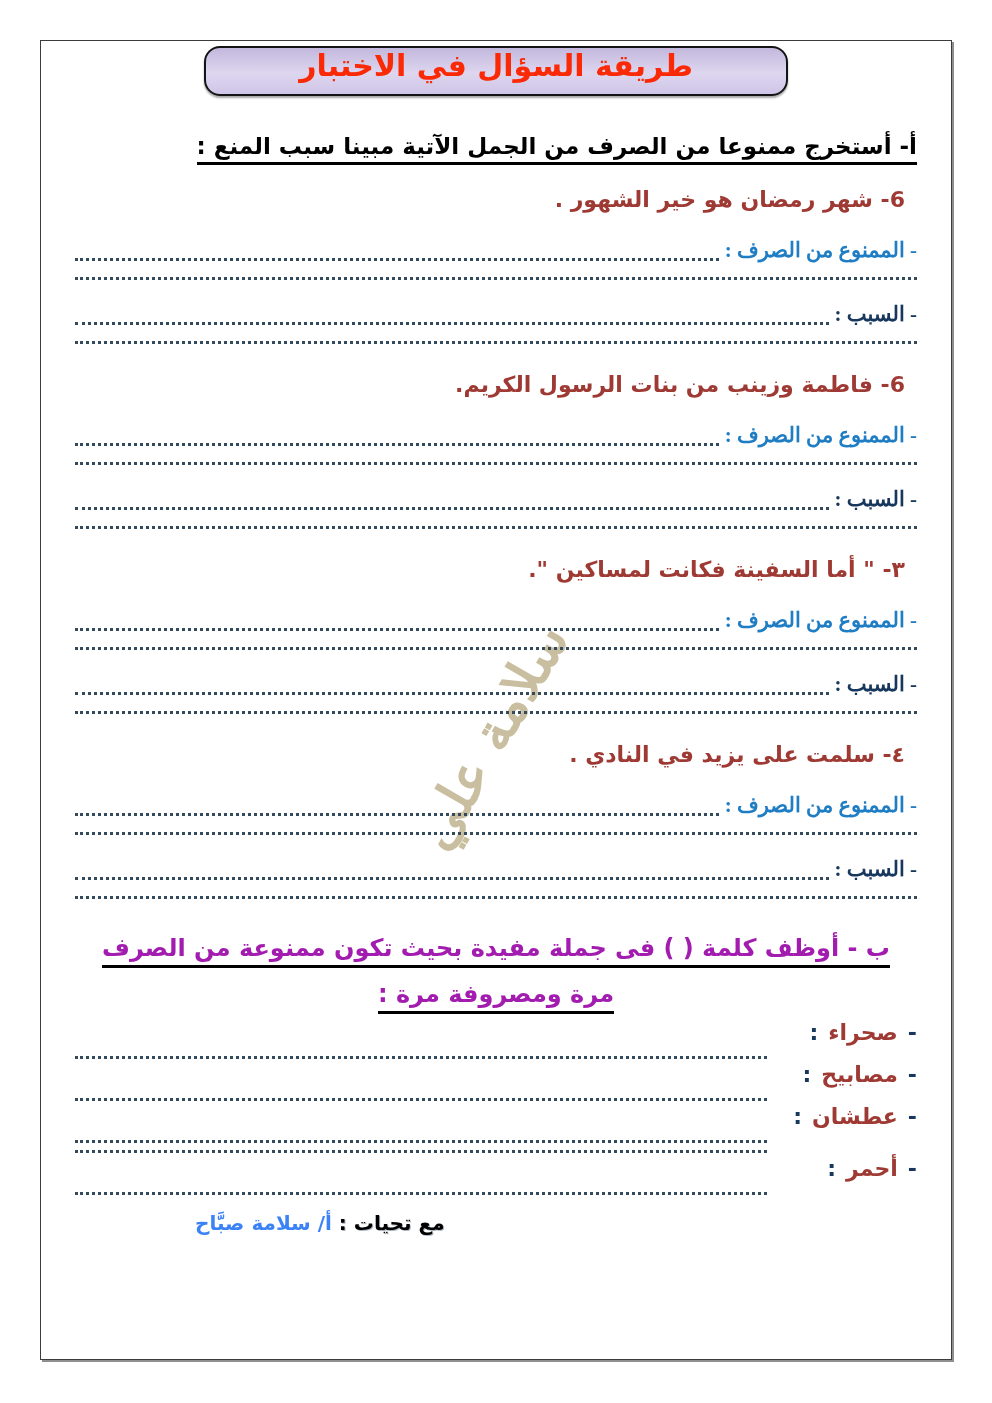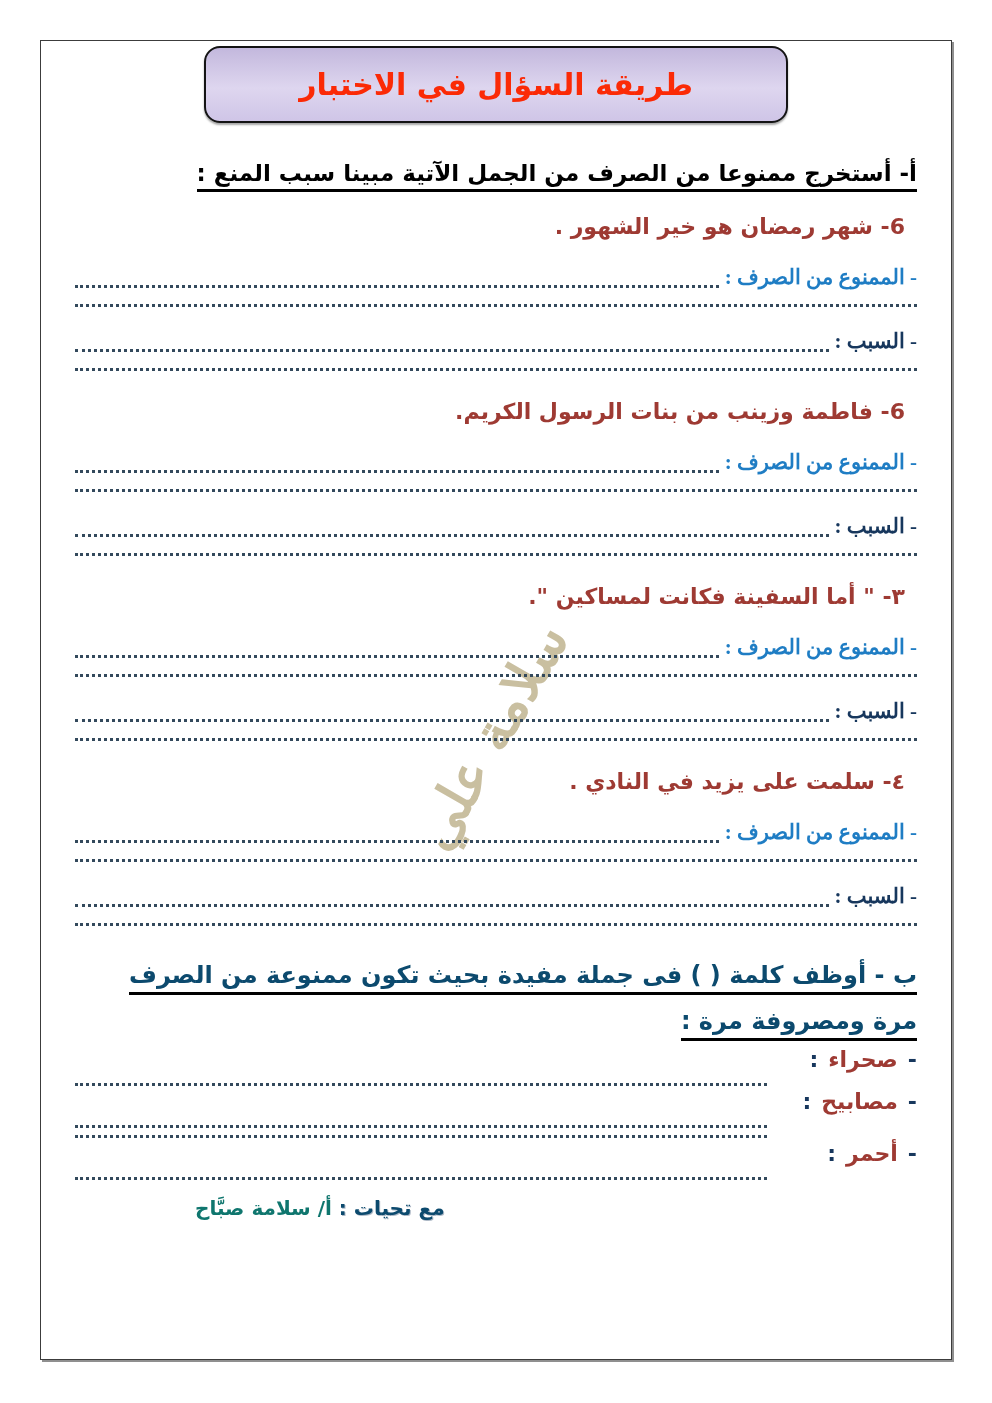--- a/index.html
+++ b/index.html
@@ -29,27 +29,27 @@
     line-height:70px;text-align:center;
     transform:rotate(-60deg);
     font-size:54px;font-weight:bold;
     color:#c9bfa0;
     font-family:"DejaVu Serif",serif;
     pointer-events:none;
     white-space:nowrap;
   }
   
   .title-box{
-    width:584px;height:77px;
+    width:584px;height:50px;
     margin:5px auto 0 auto;
     box-sizing:border-box;
     border:2px solid #141414;
     border-radius:16px;
     background:linear-gradient(180deg,#c3b8dd 0%,#ded6ef 55%,#cfc5e7 100%);
-    display:flex;align-items:center;justify-content:center;
+    display:flex;align-items:flex-start;justify-content:center;
     box-shadow:0 2px 2px rgba(60,60,60,.45);
   }
   .title-text{
     color:#fb2a06;
     font-size:30px;font-weight:bold;
     letter-spacing:.5px;
     white-space:nowrap;
   }
   
   .heading-a{
@@ -78,22 +78,22 @@
     margin:0 6px 5px 0;
   }
   .dots-full{
     height:3px;
     border-bottom:3px dotted #33495c;
     margin-top:8px;
   }
   
   .heading-b{
     margin-top:26px;
-    text-align:right;
-    font-size:24px;font-weight:bold;color:#0c4a6e;
+    text-align:center;
+    font-size:24px;font-weight:bold;color:#a21caf;
     line-height:46px;
   }
   .heading-b .line{white-space:nowrap;}
   
   .word-row{}
   .word-line{
     text-align:right;
     font-size:22px;font-weight:bold;
     line-height:32px;
     padding-left:150px;
@@ -107,22 +107,22 @@
   }
   
   .footer{
     margin-top:16px;
     direction:rtl;
     text-align:left;
     padding-left:120px;
     font-size:20px;font-weight:bold;
     white-space:nowrap;
   }
-  .f-red{color:#0c4a6e;text-shadow:1px 1px 0 rgba(23,55,93,.35);}
-  .f-navy{color:#0f766e;}
+  .f-red{color:#000000;text-shadow:1px 1px 0 rgba(23,55,93,.35);}
+  .f-navy{color:#3b82f6;}
 </style>
 </head>
 <body>
 
 <div class="page">
   <div class="sheet">
 
     <div class="watermark">سلامة علي</div>
 
     <div class="content">
@@ -219,20 +219,26 @@
         <div class="word-dots"></div>
       </div>
 
       <div class="word-row">
         <div class="word-line">
           <span class="w-dash">-</span><span class="w-word">مصابيح</span><span class="w-colon">:</span>
         </div>
         <div class="word-dots"></div>
       </div>
 
+      <div class="word-row">
+        <div class="word-line">
+          <span class="w-dash">-</span><span class="w-word">عطشان</span><span class="w-colon">:</span>
+        </div>
+        <div class="word-dots"></div>
+      </div>
 
       <div class="word-row">
         <div class="word-dots"></div>
       </div>
 
       <div class="word-row">
         <div class="word-line">
           <span class="w-dash">-</span><span class="w-word">أحمر</span><span class="w-colon">:</span>
         </div>
         <div class="word-dots"></div>

